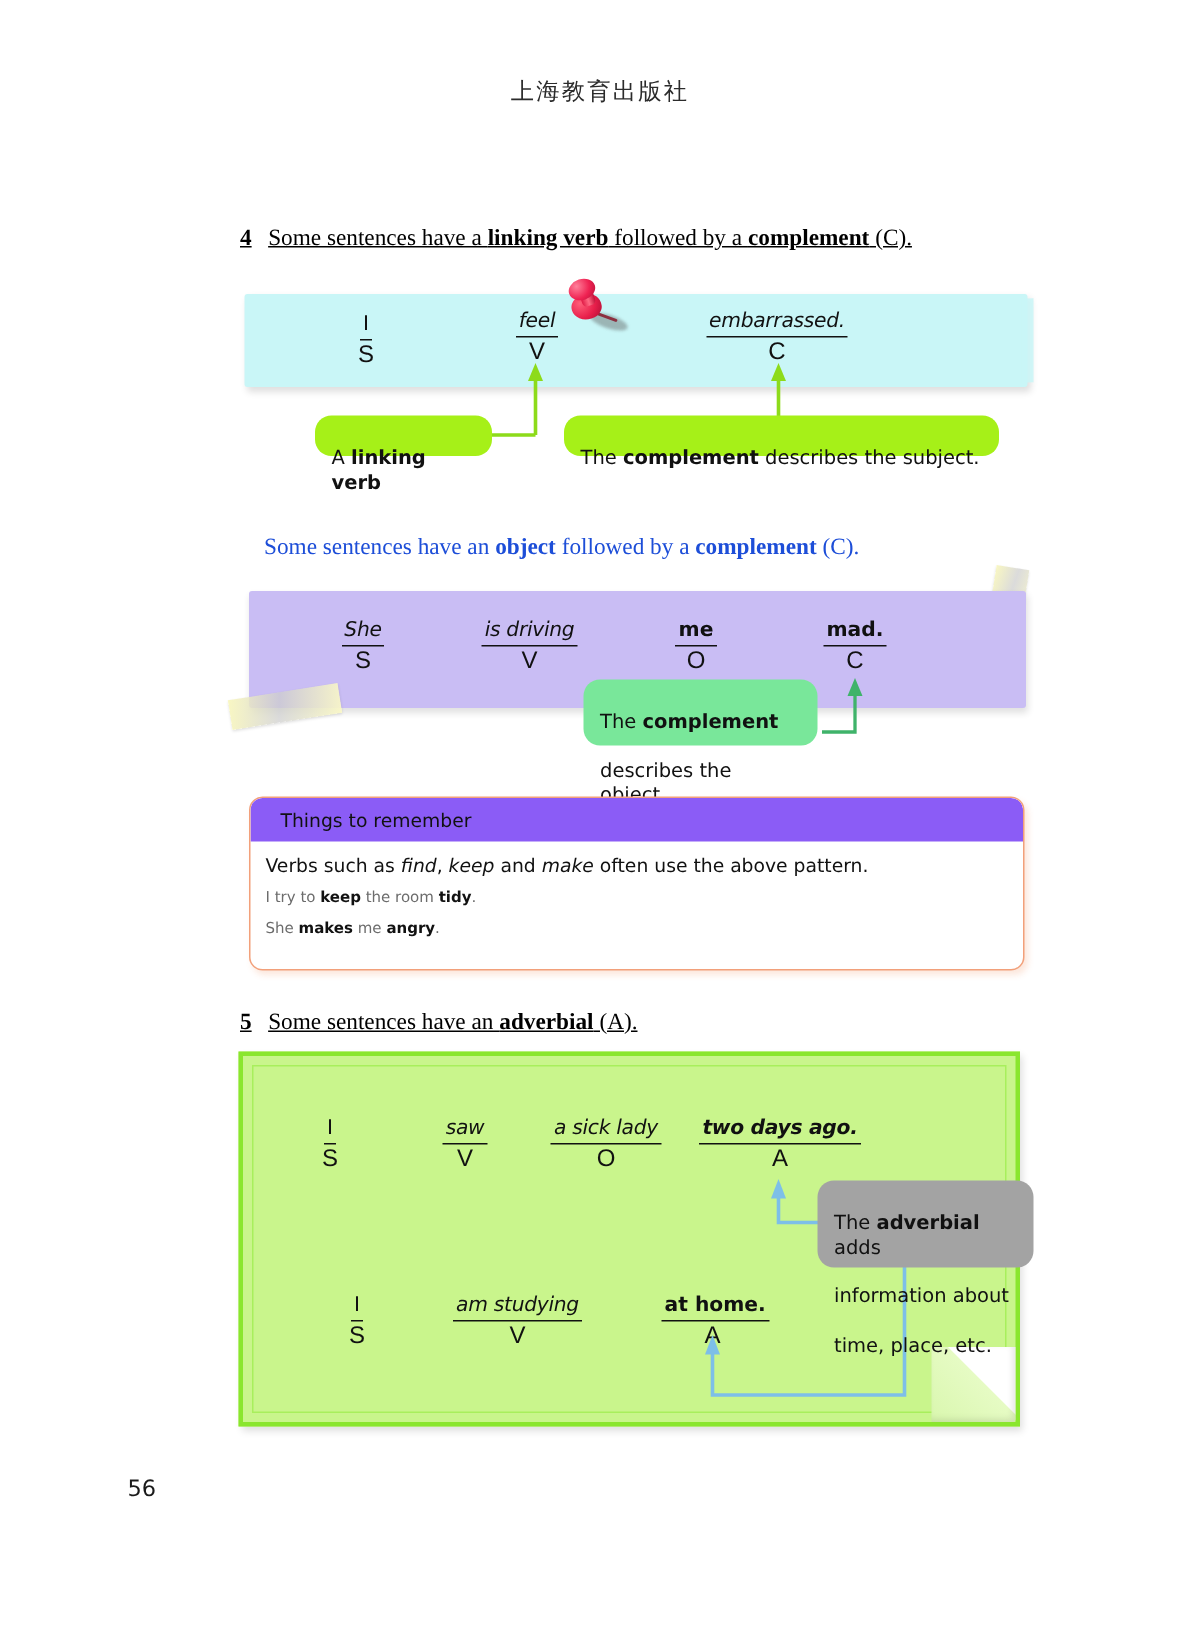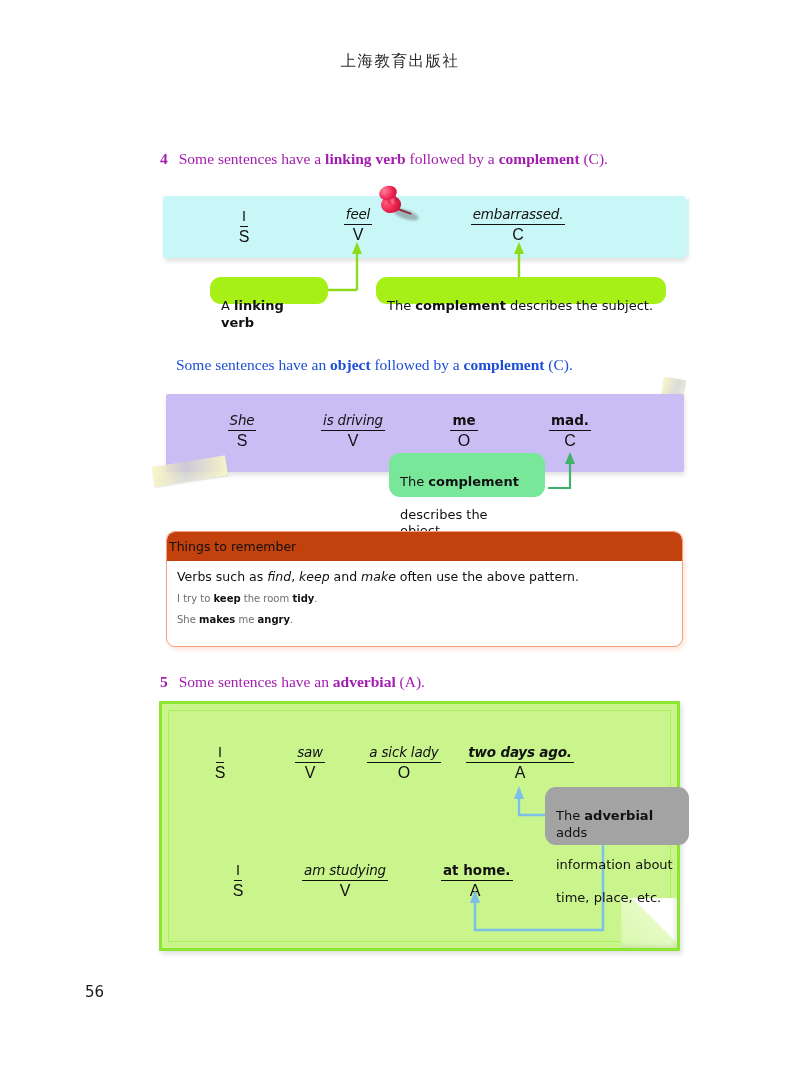--- a/index.html
+++ b/index.html
@@ -32,21 +32,21 @@
   #publisher {
     position: absolute; left: 0; top: 51px; width: 800px; text-align: center;
     font-family: "DejaVu Sans", sans-serif;
     font-size: 15.5px; color: #2b2b2b; letter-spacing: 1.5px;
   }
 
   
   .numbered-heading {
     position: absolute;
     font-family: "Liberation Serif", serif;
-    font-size: 15.5px; color: #a21caf; white-space: nowrap;
+    font-size: 15.5px; color: #000000; white-space: nowrap; text-decoration: underline;
   }
   .numbered-heading .num { font-weight: bold; margin-right: 11px; }
   .numbered-heading b { font-weight: bold; }
 
   .sub-heading {
     position: absolute;
     font-family: "Liberation Serif", serif;
     font-size: 15.5px; color: #1d4ed8; white-space: nowrap;
   }
   .sub-heading b { font-weight: bold; }
@@ -135,23 +135,23 @@
   #tape-left  { left: 153px; top: 461px; width: 74px; height: 20px; transform: rotate(-9deg); }
 
   
   #remember-box {
     position: absolute; left: 166px; top: 531px; width: 515px; height: 114px;
     border: 1px solid #f2a07a; border-radius: 9px; background: #fff;
     box-shadow: 2px 3px 4px rgba(240,120,60,.18);
     overflow: hidden;
   }
   #remember-header {
-    height: 29px; background: #c2410c;
+    height: 29px; background: #8b5cf6;
     font-family: "DejaVu Sans", sans-serif; font-size: 12.5px; color: #111;
-    display: flex; align-items: center; padding-left: 2px;
+    display: flex; align-items: center; padding-left: 20px;
     border-radius: 8px 8px 0 0;
   }
   #remember-body { padding: 8px 10px 0 10px; }
   .remember-line {
     font-family: "DejaVu Sans", sans-serif;
     font-size: 12.5px; color: #111; margin-bottom: 9px; line-height: 1.2;
   }
   .remember-line.example { color: #6c6c6c; font-size: 10px; }
   .remember-line i { font-style: italic; }
   .remember-line b { font-weight: bold; color: #111; }

